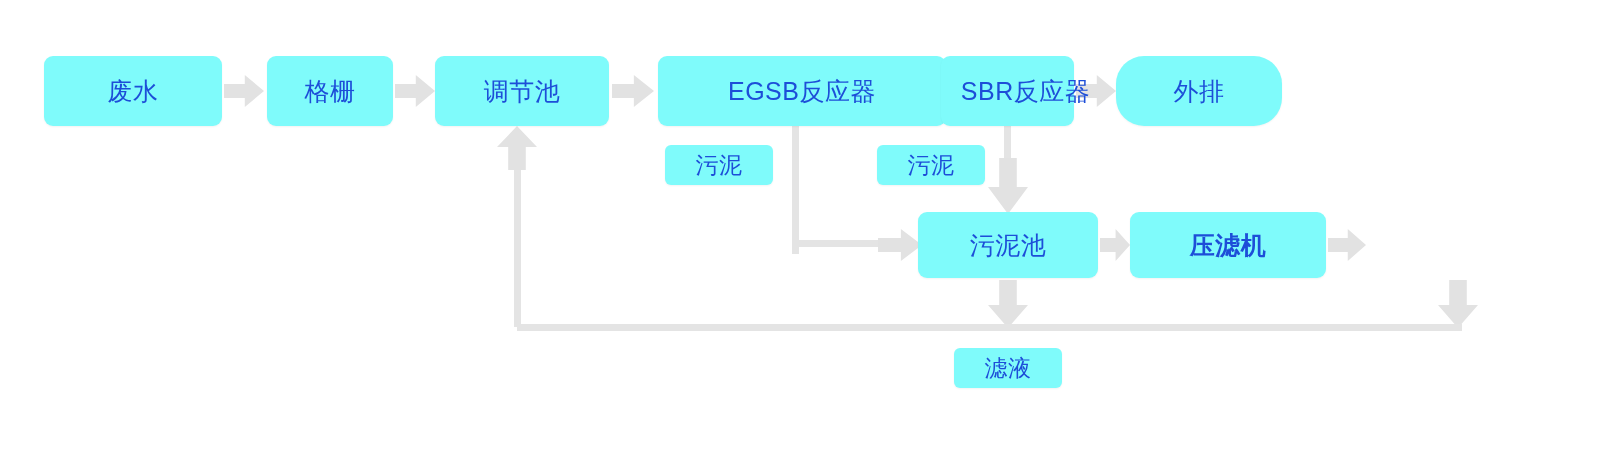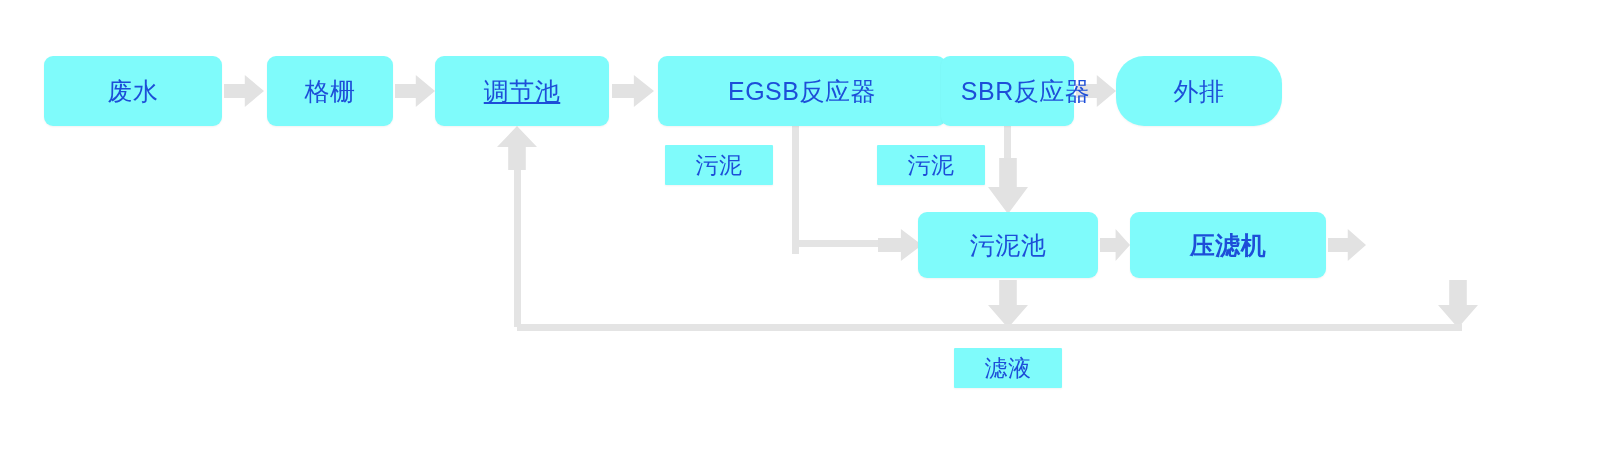--- a/index.html
+++ b/index.html
@@ -26,21 +26,21 @@
     align-items: center;
     justify-content: center;
     color: #1d4ed8;
     font-size: 25px;
     line-height: 1;
     letter-spacing: 0.5px;
     white-space: nowrap;
     box-shadow: 0 1px 2px rgba(0,0,0,0.05);
   }
   .node.small {
-    border-radius: 1px;
+    border-radius: 6px;
     font-size: 23px;
   }
   .arrow-h, .arrow-v {
     position: absolute;
     background: #e2e2e2;
   }
   .arrow-h {
     
     clip-path: polygon(0% 28%, 52% 28%, 52% 0%, 100% 50%, 52% 100%, 52% 72%, 0% 72%);
   }
@@ -90,21 +90,21 @@
   <div class="arrow-v-up" style="left:497px; top:126px; width:40px; height:44px;"></div>
 
   <div class="node" style="left:44px; top:56px; width:178px; height:70px;">
     <span>废水</span>
   </div>
 
   <div class="node" style="left:267px; top:56px; width:126px; height:70px;">
     <span>格栅</span>
   </div>
 
-  <div class="node" style="left:435px; top:56px; width:174px; height:70px;text-decoration:underline;">
+  <div class="node" style="left:435px; top:56px; width:174px; height:70px;">
     <span>调节池</span>
   </div>
 
   <div class="node" style="left:658px; top:56px; width:288px; height:70px;">
     <span>EGSB反应器</span>
   </div>
 
   <div class="node" style="left:941px; top:56px; width:133px; height:70px;padding-left:36px;">
     <span>SBR反应器</span>
   </div>

